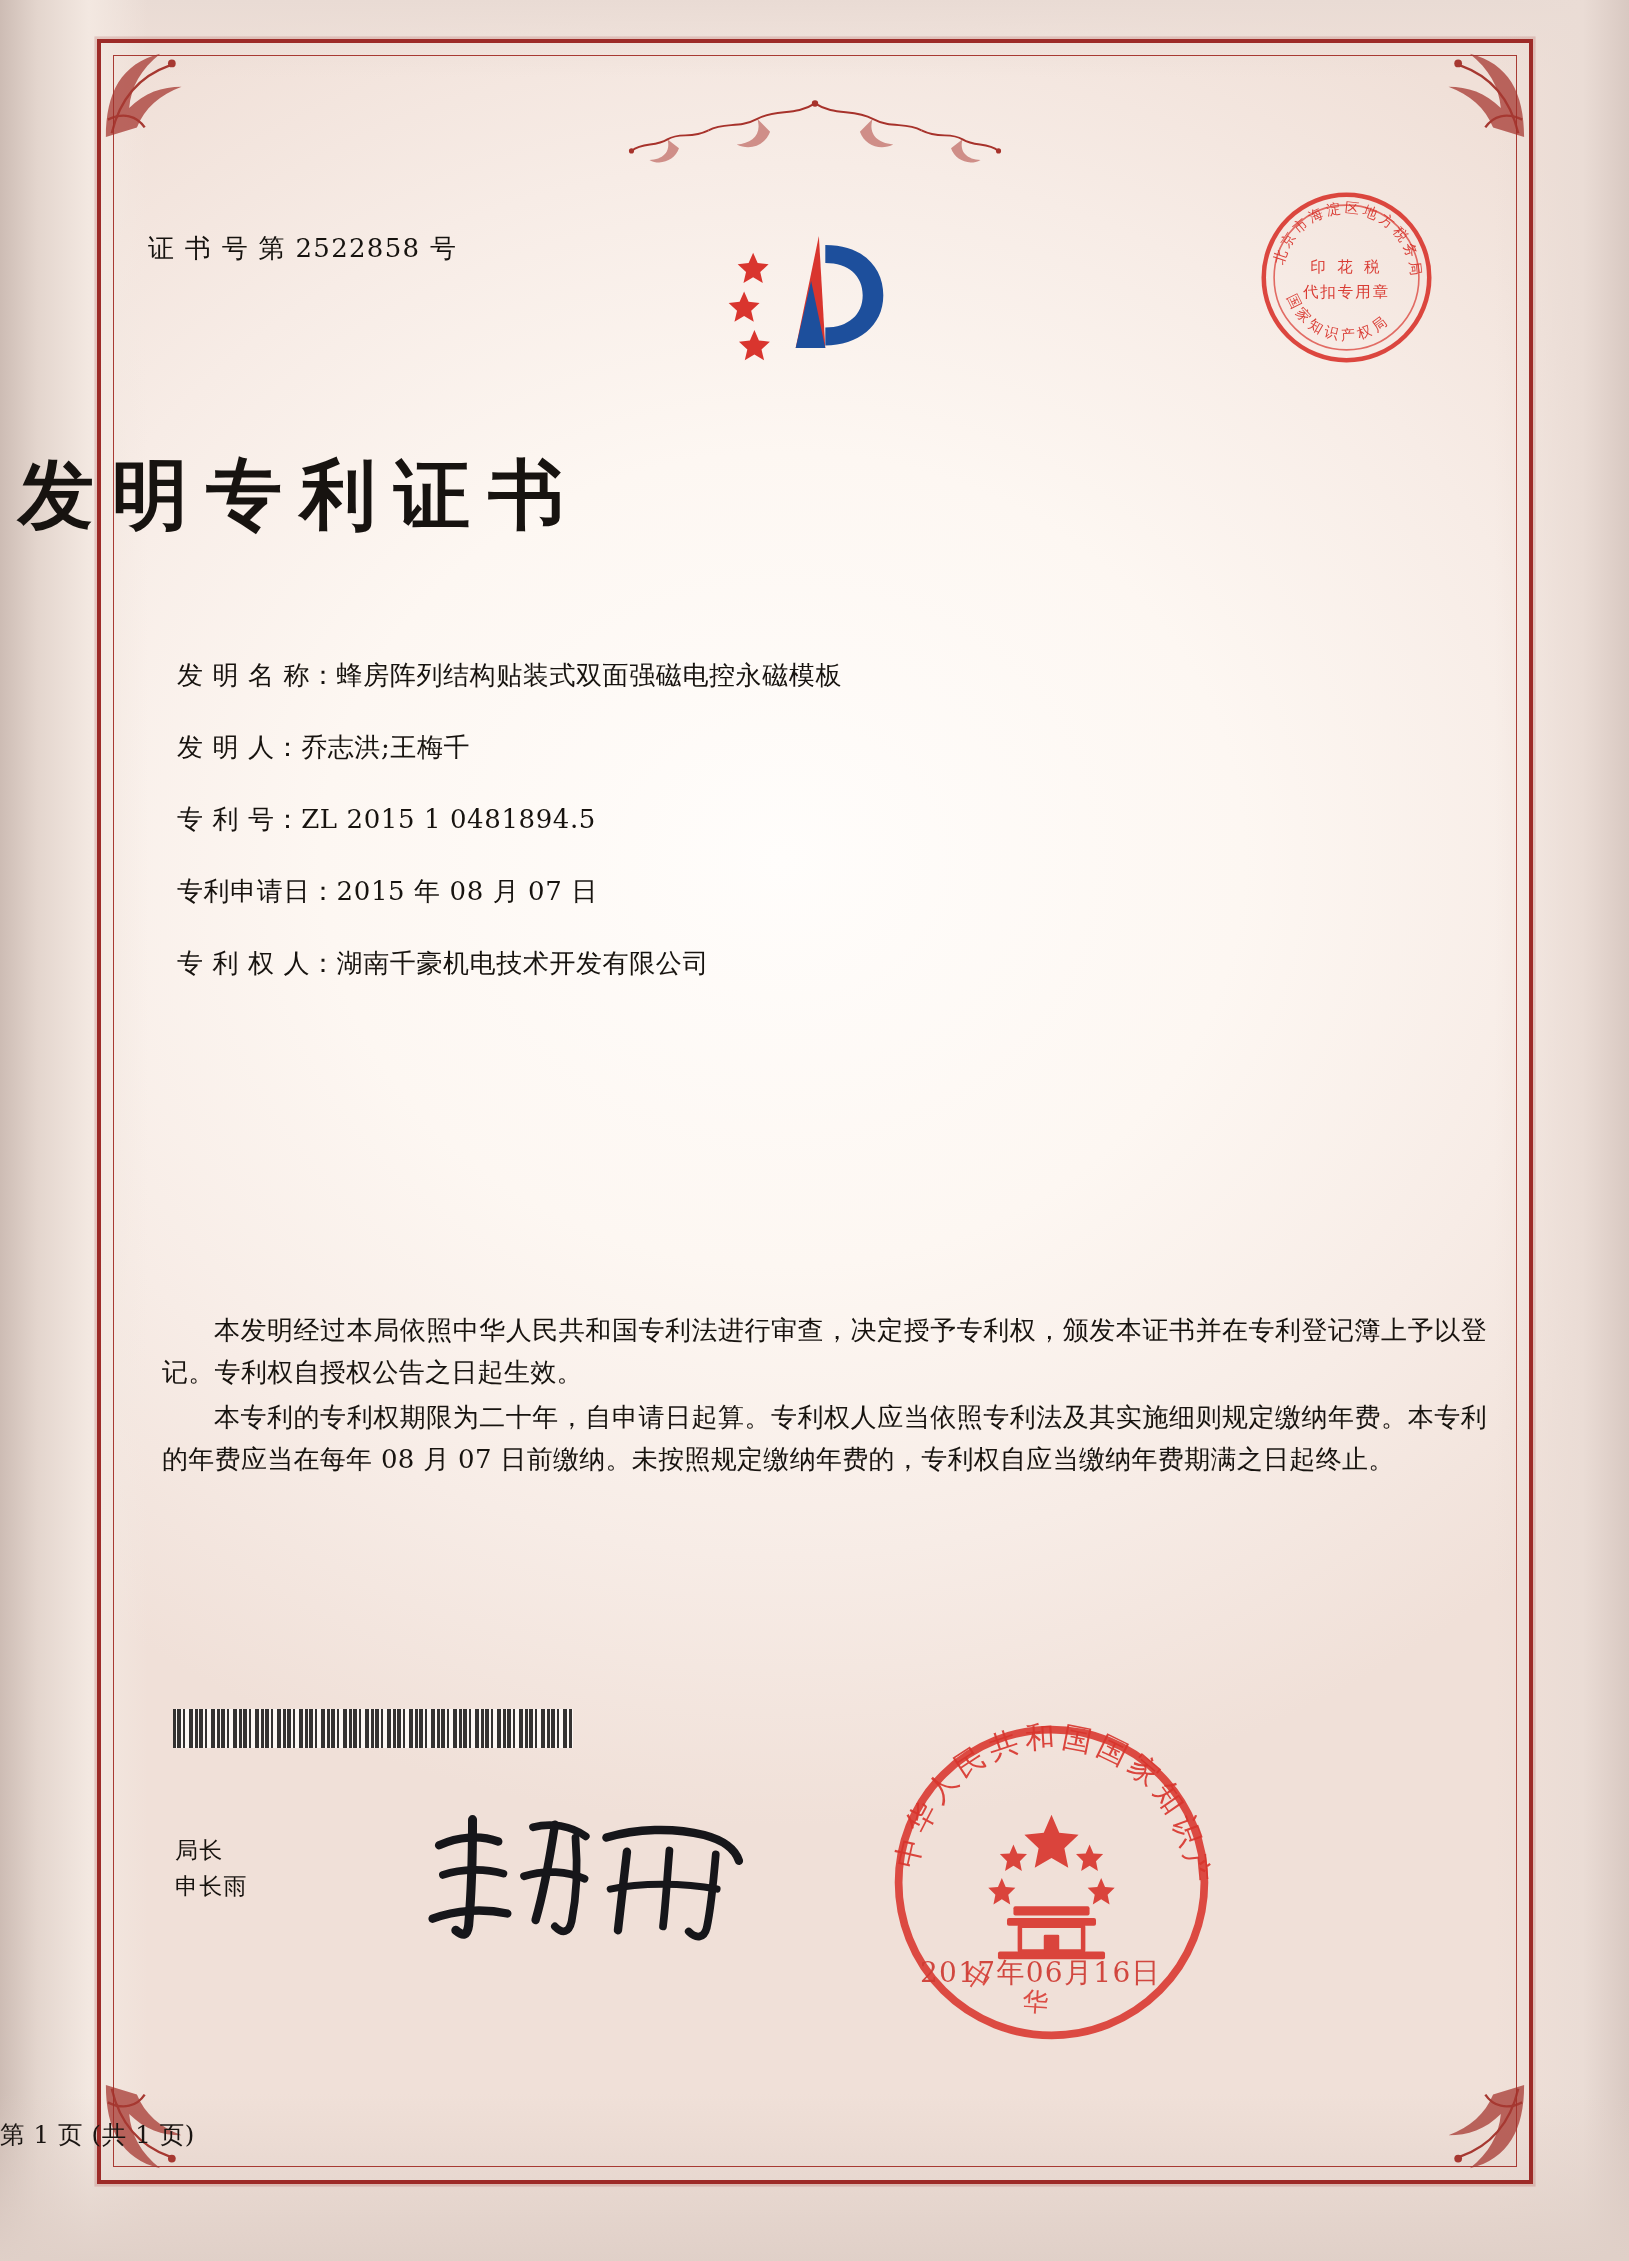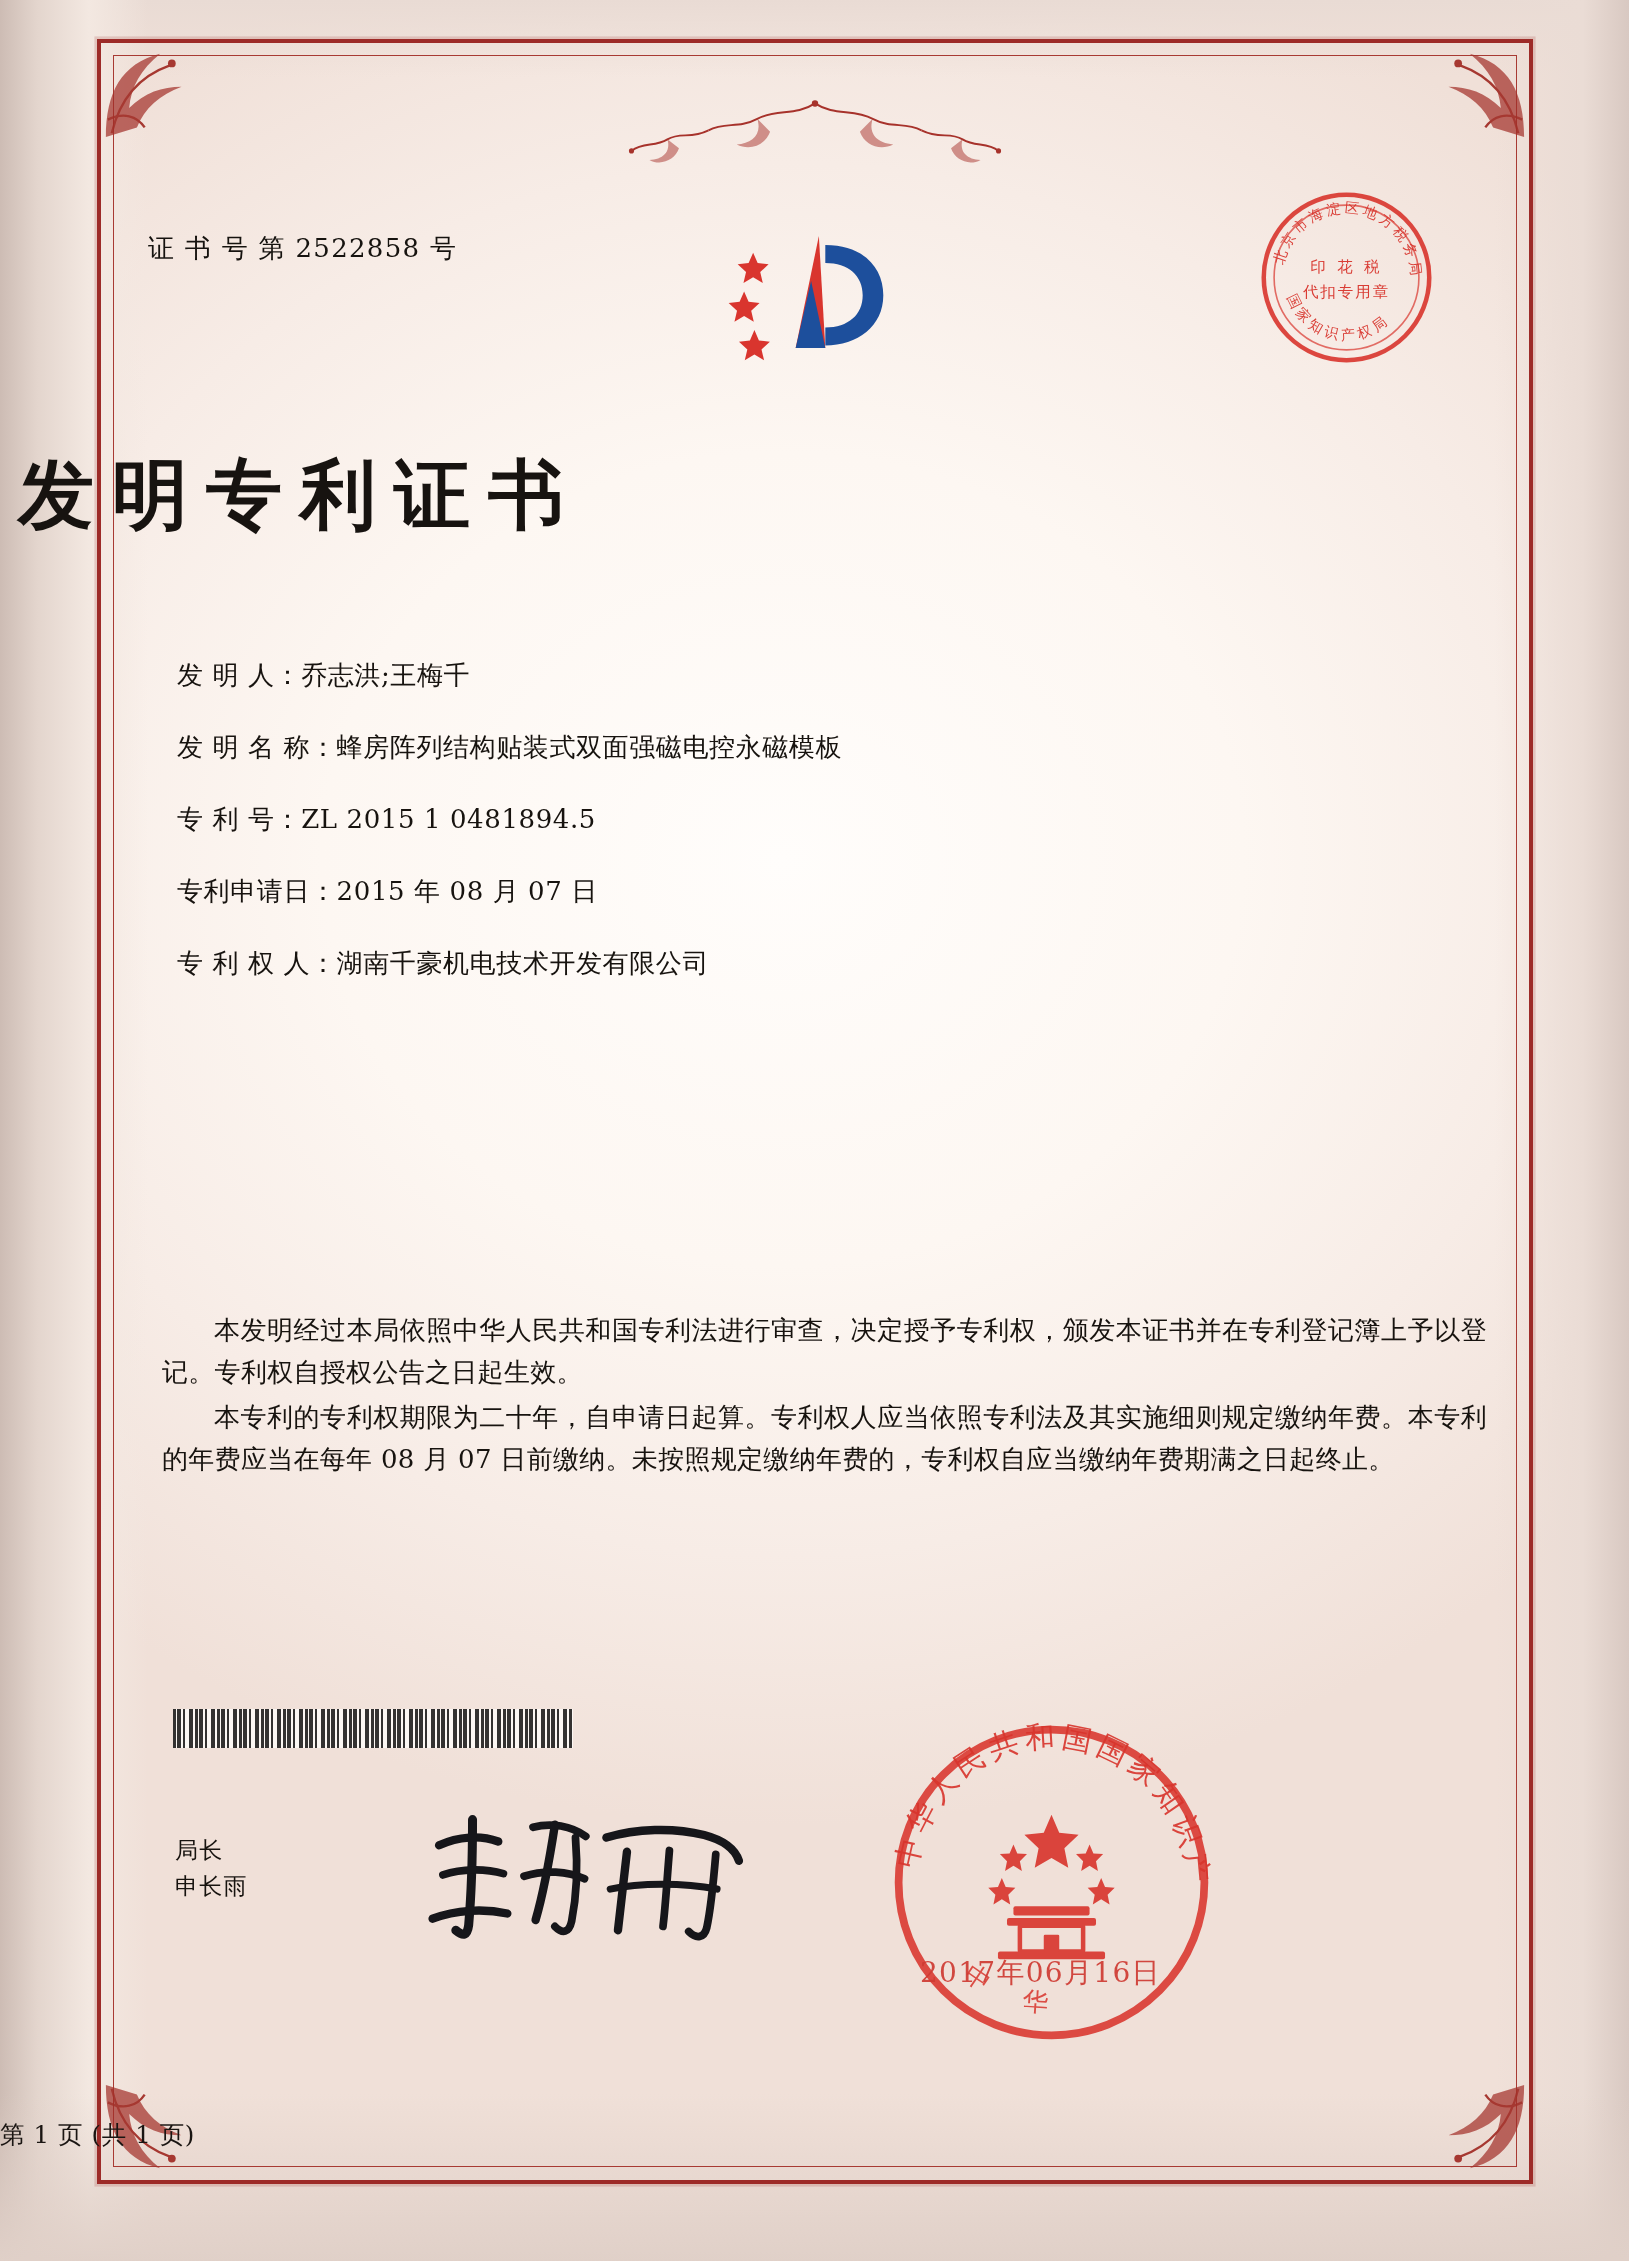--- a/index.html
+++ b/index.html
@@ -297,24 +297,24 @@
       <path d="M84 52 l7 16 17 2 -13 12 4 17 -15 -9 -15 9 4 -17 -13 -12 17 -2 z" fill="#d9352e"></path>
       <path d="M70 112 l7 16 17 2 -13 12 4 17 -15 -9 -15 9 4 -17 -13 -12 17 -2 z" fill="#d9352e"></path>
       <path d="M86 172 l7 16 17 2 -13 12 4 17 -15 -9 -15 9 4 -17 -13 -12 17 -2 z" fill="#d9352e"></path>
     </svg>
   </div>
 
   <div class="title">发明专利证书</div>
 
   <div class="fields">
     <div class="field">
-      <span class="lbl">发 明 人：</span><span class="val">乔志洪;王梅千</span>
+      <span class="lbl">发 明 名 称：</span><span class="val">蜂房阵列结构贴装式双面强磁电控永磁模板</span>
     </div>
     <div class="field">
-      <span class="lbl">发 明 名 称：</span><span class="val">蜂房阵列结构贴装式双面强磁电控永磁模板</span>
+      <span class="lbl">发 明 人：</span><span class="val">乔志洪;王梅千</span>
     </div>
     <div class="field">
       <span class="lbl">专 利 号：</span><span class="val">ZL 2015 1 0481894.5</span>
     </div>
     <div class="field">
       <span class="lbl">专利申请日：</span><span class="val">2015 年 08 月 07 日</span>
     </div>
     <div class="field">
       <span class="lbl">专 利 权 人：</span><span class="val">湖南千豪机电技术开发有限公司</span>
     </div>

